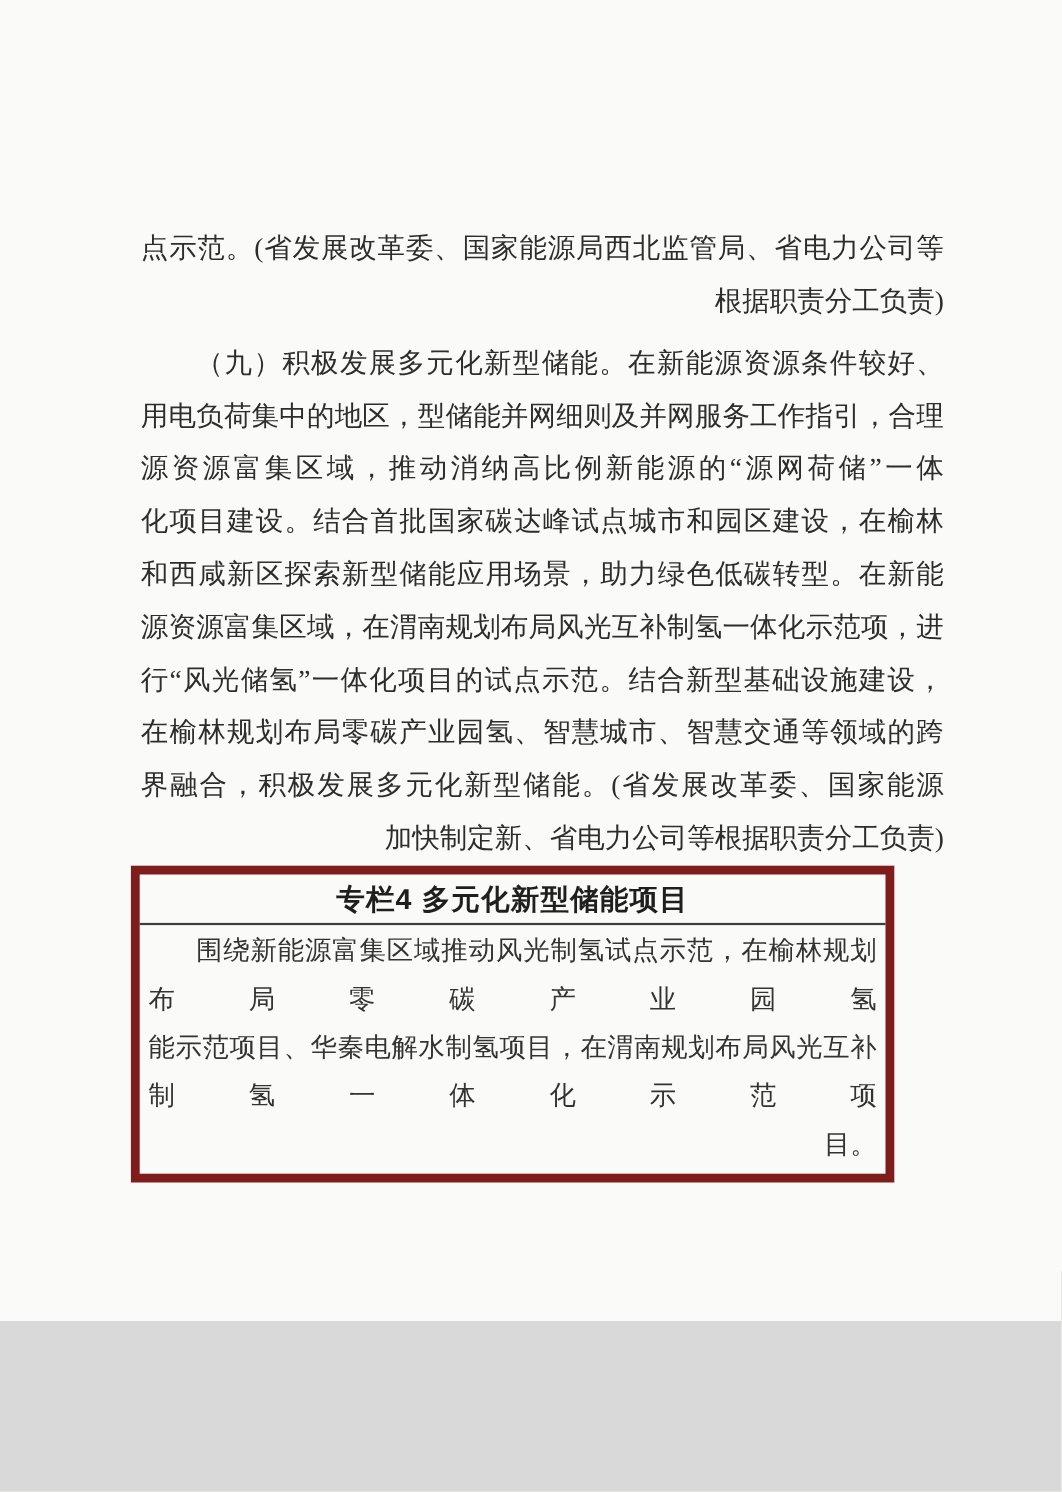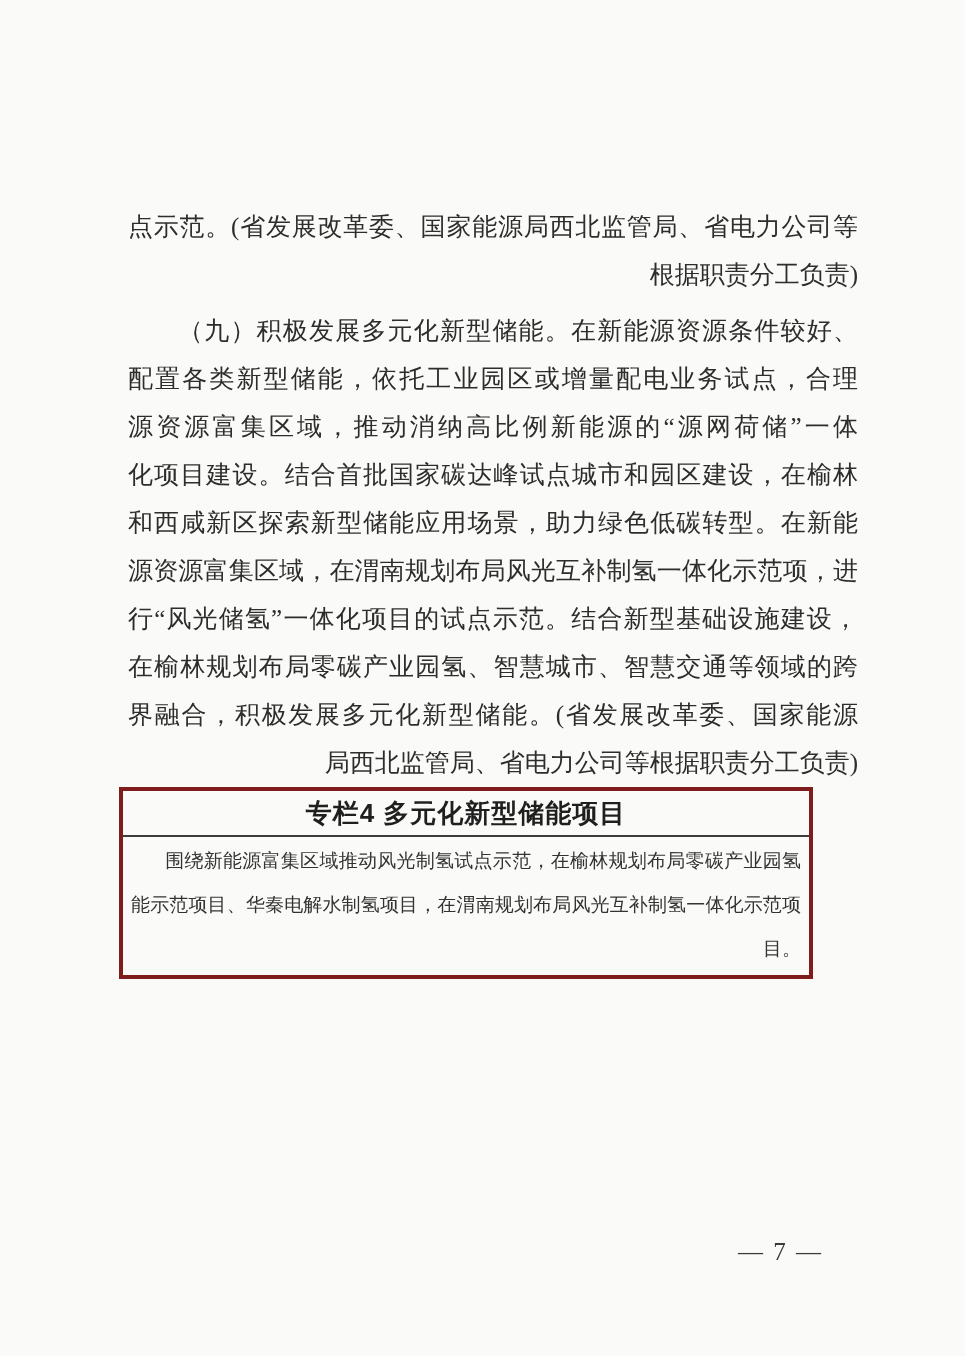--- a/index.html
+++ b/index.html
@@ -1,20 +1,20 @@
 <!DOCTYPE html>
 <html><head>
 <meta charset="utf-8">
 <style>
   * { margin: 0; padding: 0; box-sizing: border-box; }
   html, body { background: #d9d9d9; }
   .page {
     position: relative;
     width: 965px;
-    height: 1356px;
+    height: 1201px;
     margin: 0 auto;
     background: #fafaf8;
     font-family: "Liberation Serif", serif;
     color: #2d2d2d;
     overflow: hidden;
   }
   .content {
     position: absolute;
     left: 128px;
     top: 203px;
@@ -28,36 +28,36 @@
   .para-10 { margin-top: 8px; }
   .tline { text-align: right; }
   .tline.just {
     text-align: justify;
     text-align-last: justify;
   }
   .first-indent { text-indent: 2em; }
   .callout-box {
     margin-left: -9px;
     width: 694px;
-    border: 4px solid #7f1d1d;
+    border: 8px solid #7f1d1d;
     background: transparent;
   }
   .box-title {
     font-family: "Liberation Sans", sans-serif;
     font-weight: bold;
     color: #1f1f1f;
     font-size: 26px;
     line-height: 44px;
     text-align: center;
     letter-spacing: 1px;
     border-bottom: 2px solid #3d3d3d;
   }
   .box-body {
     padding: 2px 8px 4px 8px;
-    font-size: 19px;
+    font-size: 24px;
     line-height: 44px;
     color: #333333;
   }
   .box-body .first-indent { text-indent: 1.8em; }
   .footer {
     position: absolute;
     top: 1238px;
     right: 142px;
     font-size: 25px;
     color: #3a3a3a;
@@ -70,29 +70,29 @@
 <div class="page">
   <div class="content">
 
     <div class="para para-cont">
         <div class="tline just">点示范。(省发展改革委、国家能源局西北监管局、省电力公司等</div>
         <div class="tline">根据职责分工负责)</div>
       </div>
 
     <div class="para para-9">
         <div class="tline just first-indent">（九）积极发展多元化新型储能。在新能源资源条件较好、</div>
-        <div class="tline just">配置各类新型储能，依托工业园区或增量配电业务试点，合理</div>
+        <div class="tline just">用电负荷集中的地区，型储能并网细则及并网服务工作指引，合理</div>
         <div class="tline just">源资源富集区域，推动消纳高比例新能源的“源网荷储”一体</div>
         <div class="tline just">化项目建设。结合首批国家碳达峰试点城市和园区建设，在榆林</div>
         <div class="tline just">和西咸新区探索新型储能应用场景，助力绿色低碳转型。在新能</div>
         <div class="tline just">源资源富集区域，在渭南规划布局风光互补制氢一体化示范项，进</div>
         <div class="tline just">行“风光储氢”一体化项目的试点示范。结合新型基础设施建设，</div>
         <div class="tline just">在榆林规划布局零碳产业园氢、智慧城市、智慧交通等领域的跨</div>
         <div class="tline just">界融合，积极发展多元化新型储能。(省发展改革委、国家能源</div>
-        <div class="tline">局西北监管局、省电力公司等根据职责分工负责)</div>
+        <div class="tline">加快制定新、省电力公司等根据职责分工负责)</div>
       </div>
 
     <div class="callout-box">
       <div class="box-title">专栏4 多元化新型储能项目</div>
       <div class="box-body">
           <div class="tline just first-indent">围绕新能源富集区域推动风光制氢试点示范，在榆林规划布局零碳产业园氢</div>
           <div class="tline just">能示范项目、华秦电解水制氢项目，在渭南规划布局风光互补制氢一体化示范项</div>
           <div class="tline">目。</div>
         </div>
     </div>

